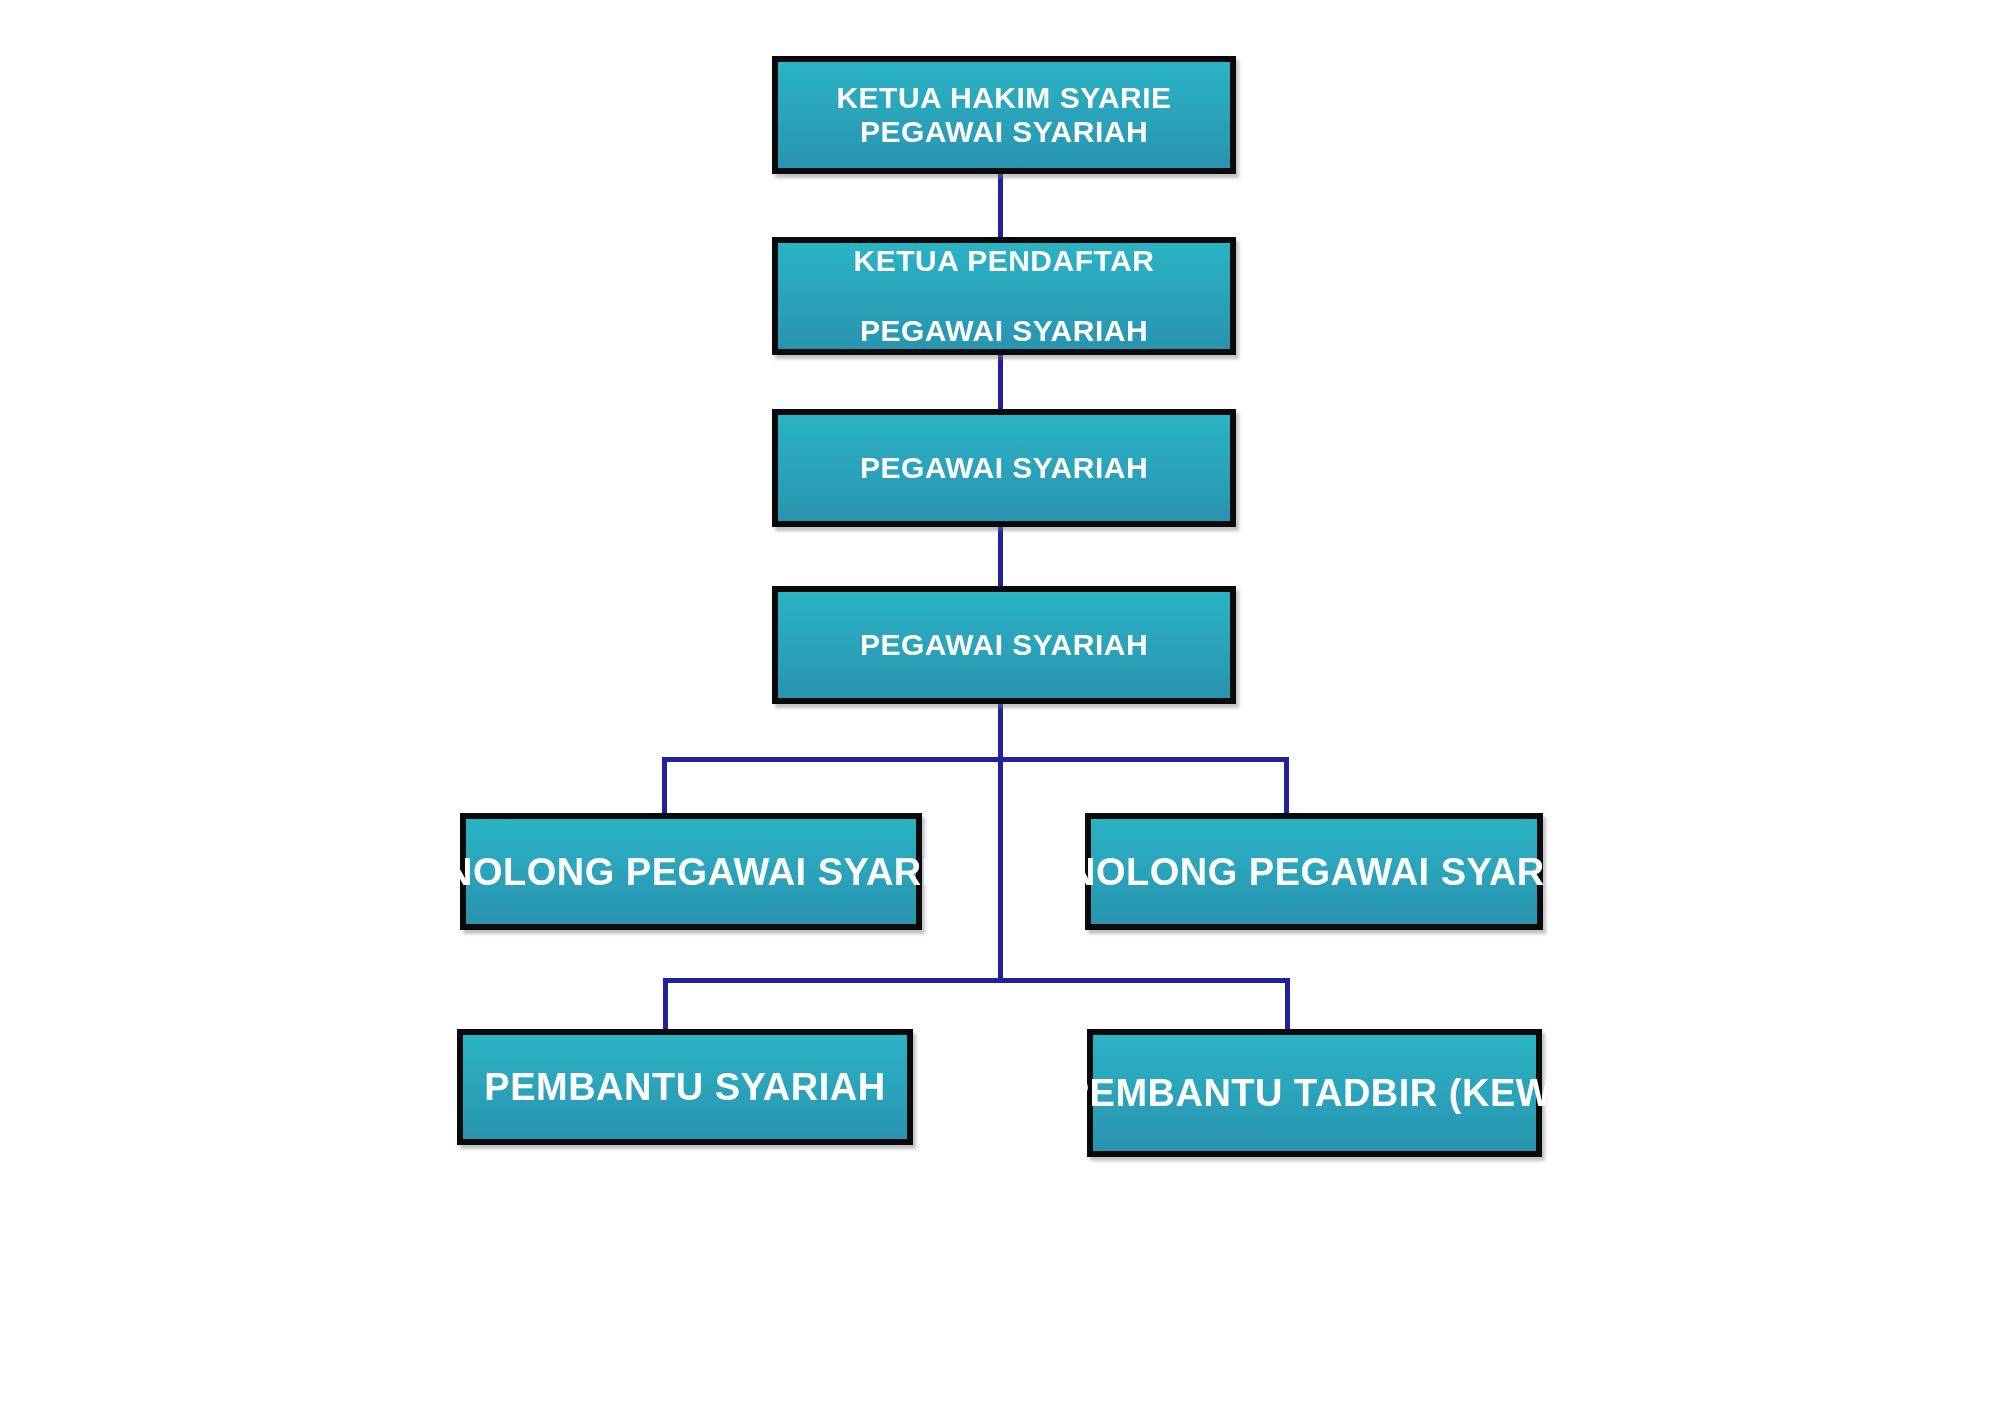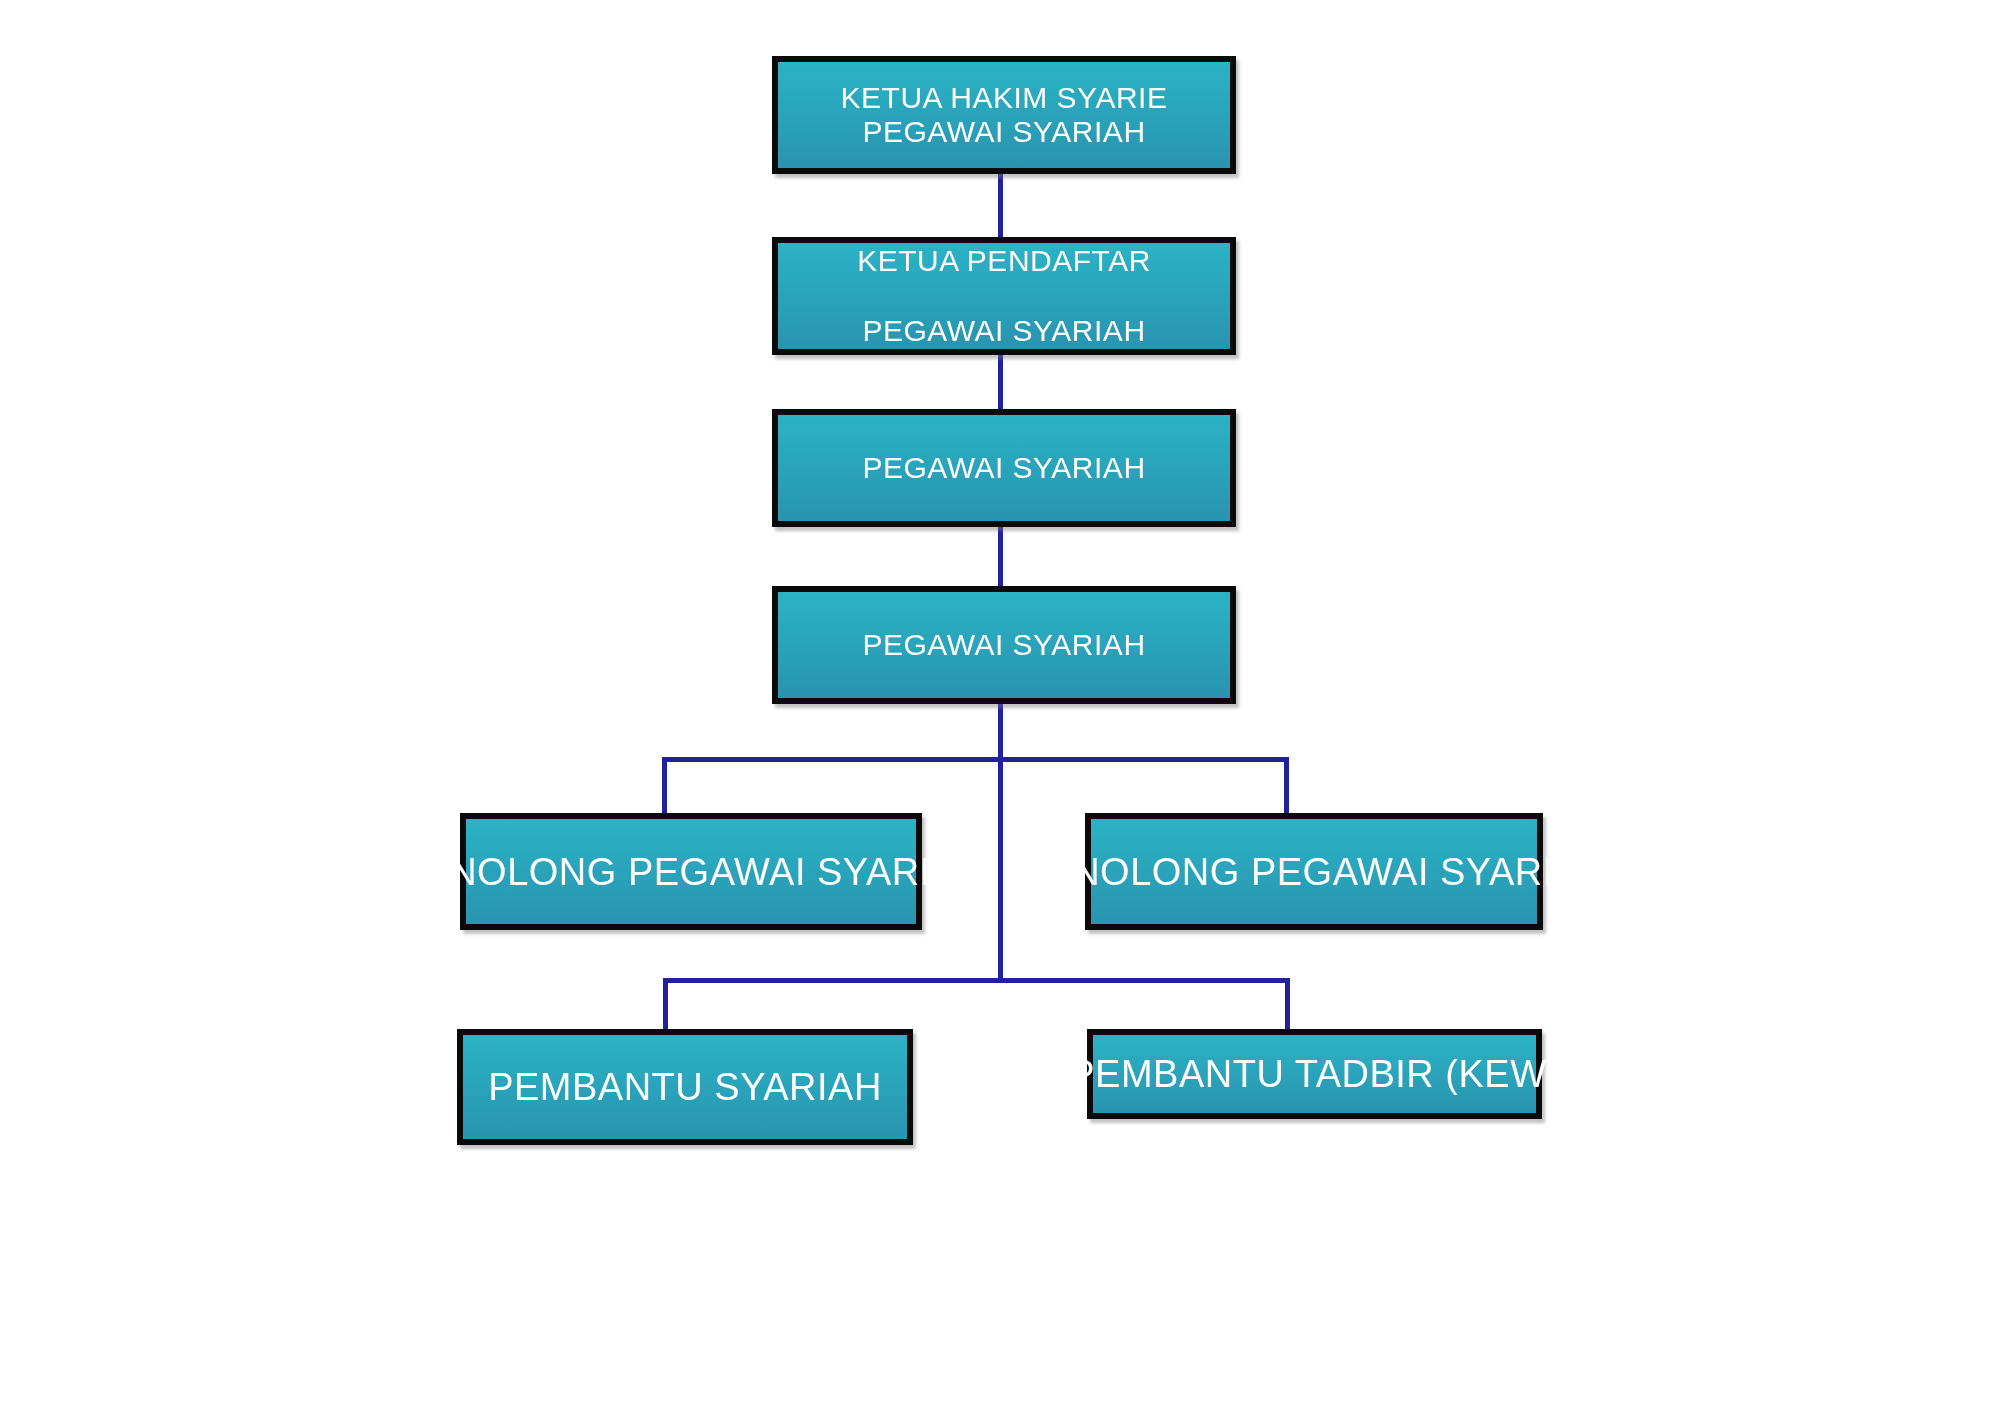--- a/index.html
+++ b/index.html
@@ -28,21 +28,21 @@
     position:absolute;
     box-sizing:border-box;
     border:6px solid var(--node-border);
     background:linear-gradient(180deg,var(--node-gradient-top) 0%,var(--node-gradient-bottom) 100%);
     box-shadow:3px 4px 3px rgba(120,120,120,0.45);
     display:flex;flex-direction:column;
     align-items:center;justify-content:center;
     z-index:2;
   }
   .node .line{
-    font-weight:400;
+    font-weight:700;
     font-size:30px;
     line-height:34px;
     color:var(--node-text);
     text-align:center;
     letter-spacing:0.5px;
     white-space:nowrap;
   }
   .node.wide .line{font-size:38px;}
 </style>
 </head>
@@ -84,17 +84,17 @@
   <div class="node wide" style="left:460px;top:813px;width:462px;height:117px;">
     <div class="line">PENOLONG PEGAWAI SYARIAH</div>
   </div>
   <div class="node wide" style="left:1085px;top:813px;width:458px;height:117px;">
     <div class="line">PENOLONG PEGAWAI SYARIAH</div>
   </div>
 
   <div class="node wide" style="left:457px;top:1029px;width:456px;height:116px;">
     <div class="line">PEMBANTU SYARIAH</div>
   </div>
-  <div class="node wide" style="left:1087px;top:1029px;width:455px;height:90px;">
+  <div class="node wide" style="left:1087px;top:1029px;width:455px;height:128px;">
     <div class="line">PEMBANTU TADBIR (KEW)</div>
   </div>
 
 </div>
 
 </body></html>

